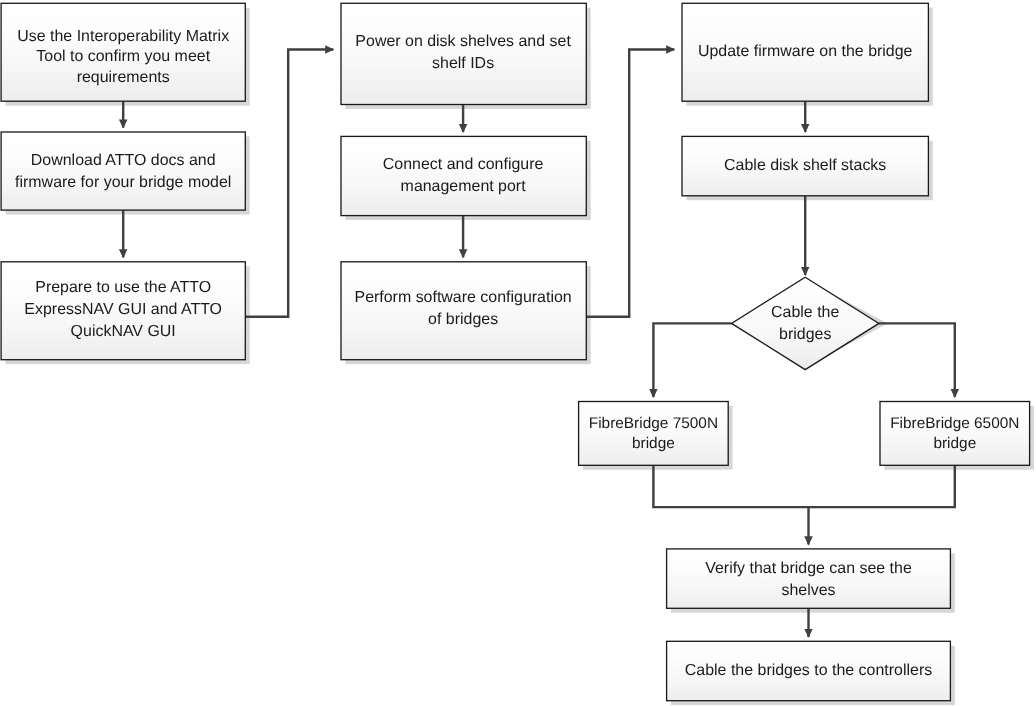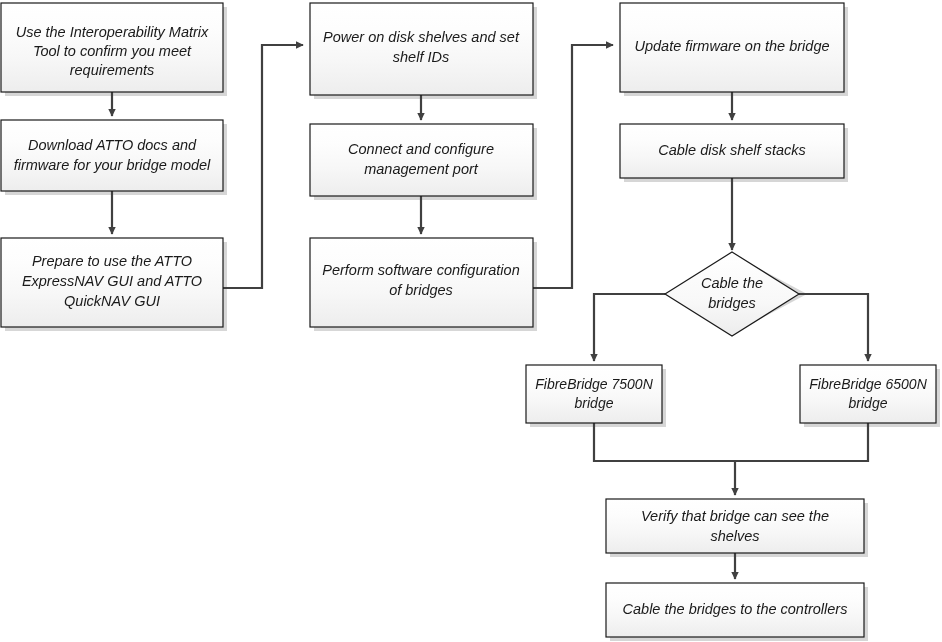--- a/index.html
+++ b/index.html
@@ -10,21 +10,20 @@
   body {
     width: 942px;
     height: 642px;
     font-family: "Liberation Sans", sans-serif;
     overflow: hidden;
   }
   #flowchart-root {
     position: relative;
     width: 942px;
     height: 572px;
-    font-style: italic;
   }
   svg.chart-svg {
     position: absolute;
     top: 0;
     left: 0;
     width: 942px;
     height: 642px;
     display: block;
   }
   .node-text {

